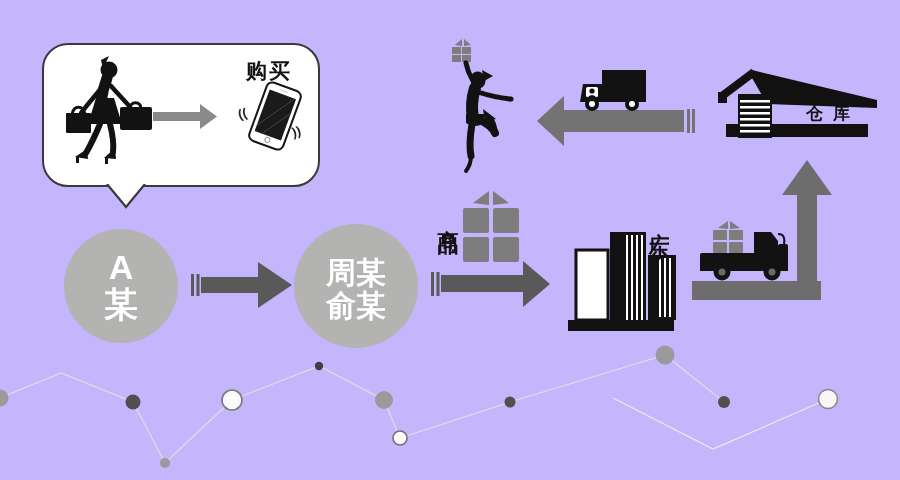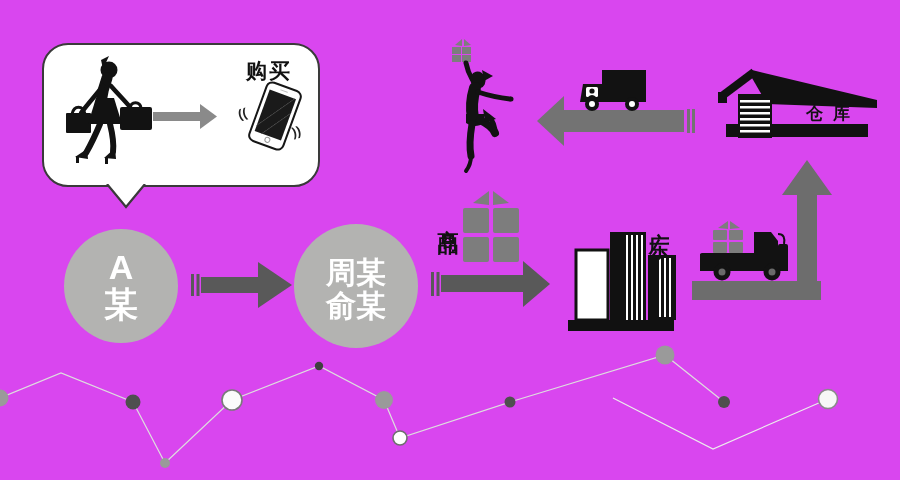--- a/index.html
+++ b/index.html
@@ -1,16 +1,16 @@
 <!DOCTYPE html>
 <html><head>
 <meta charset="utf-8">
 <style>
   html,body{margin:0;padding:0;background:#fff;}
-  .stage{position:relative;width:900px;height:480px;background:#d946ef;overflow:hidden;
+  .stage{position:relative;width:900px;height:480px;background:#c4b5fd;overflow:hidden;
          font-family:"Liberation Sans","DejaVu Sans",sans-serif;}
   .abs{position:absolute;}
   
   .bubble{left:42px;top:43px;width:274px;height:140px;border:2px solid #3a3a3a;border-radius:26px;background:#fff;z-index:2;}
   .bubble-pointer{left:104px;top:184px;z-index:3;}
   .buy-label{left:246px;top:57px;font-size:21px;font-weight:bold;color:#111;z-index:4;letter-spacing:2px;}
   
   .phone-wrap{left:240px;top:82px;width:70px;height:76px;z-index:4;}
   .phone-body{position:absolute;left:16px;top:2px;width:34px;height:60px;background:#fff;border:2.5px solid #161616;border-radius:7px;transform:rotate(20deg);}
   .phone-screen{position:absolute;left:3px;top:7px;right:3px;bottom:9px;background:#1a1a1a;

